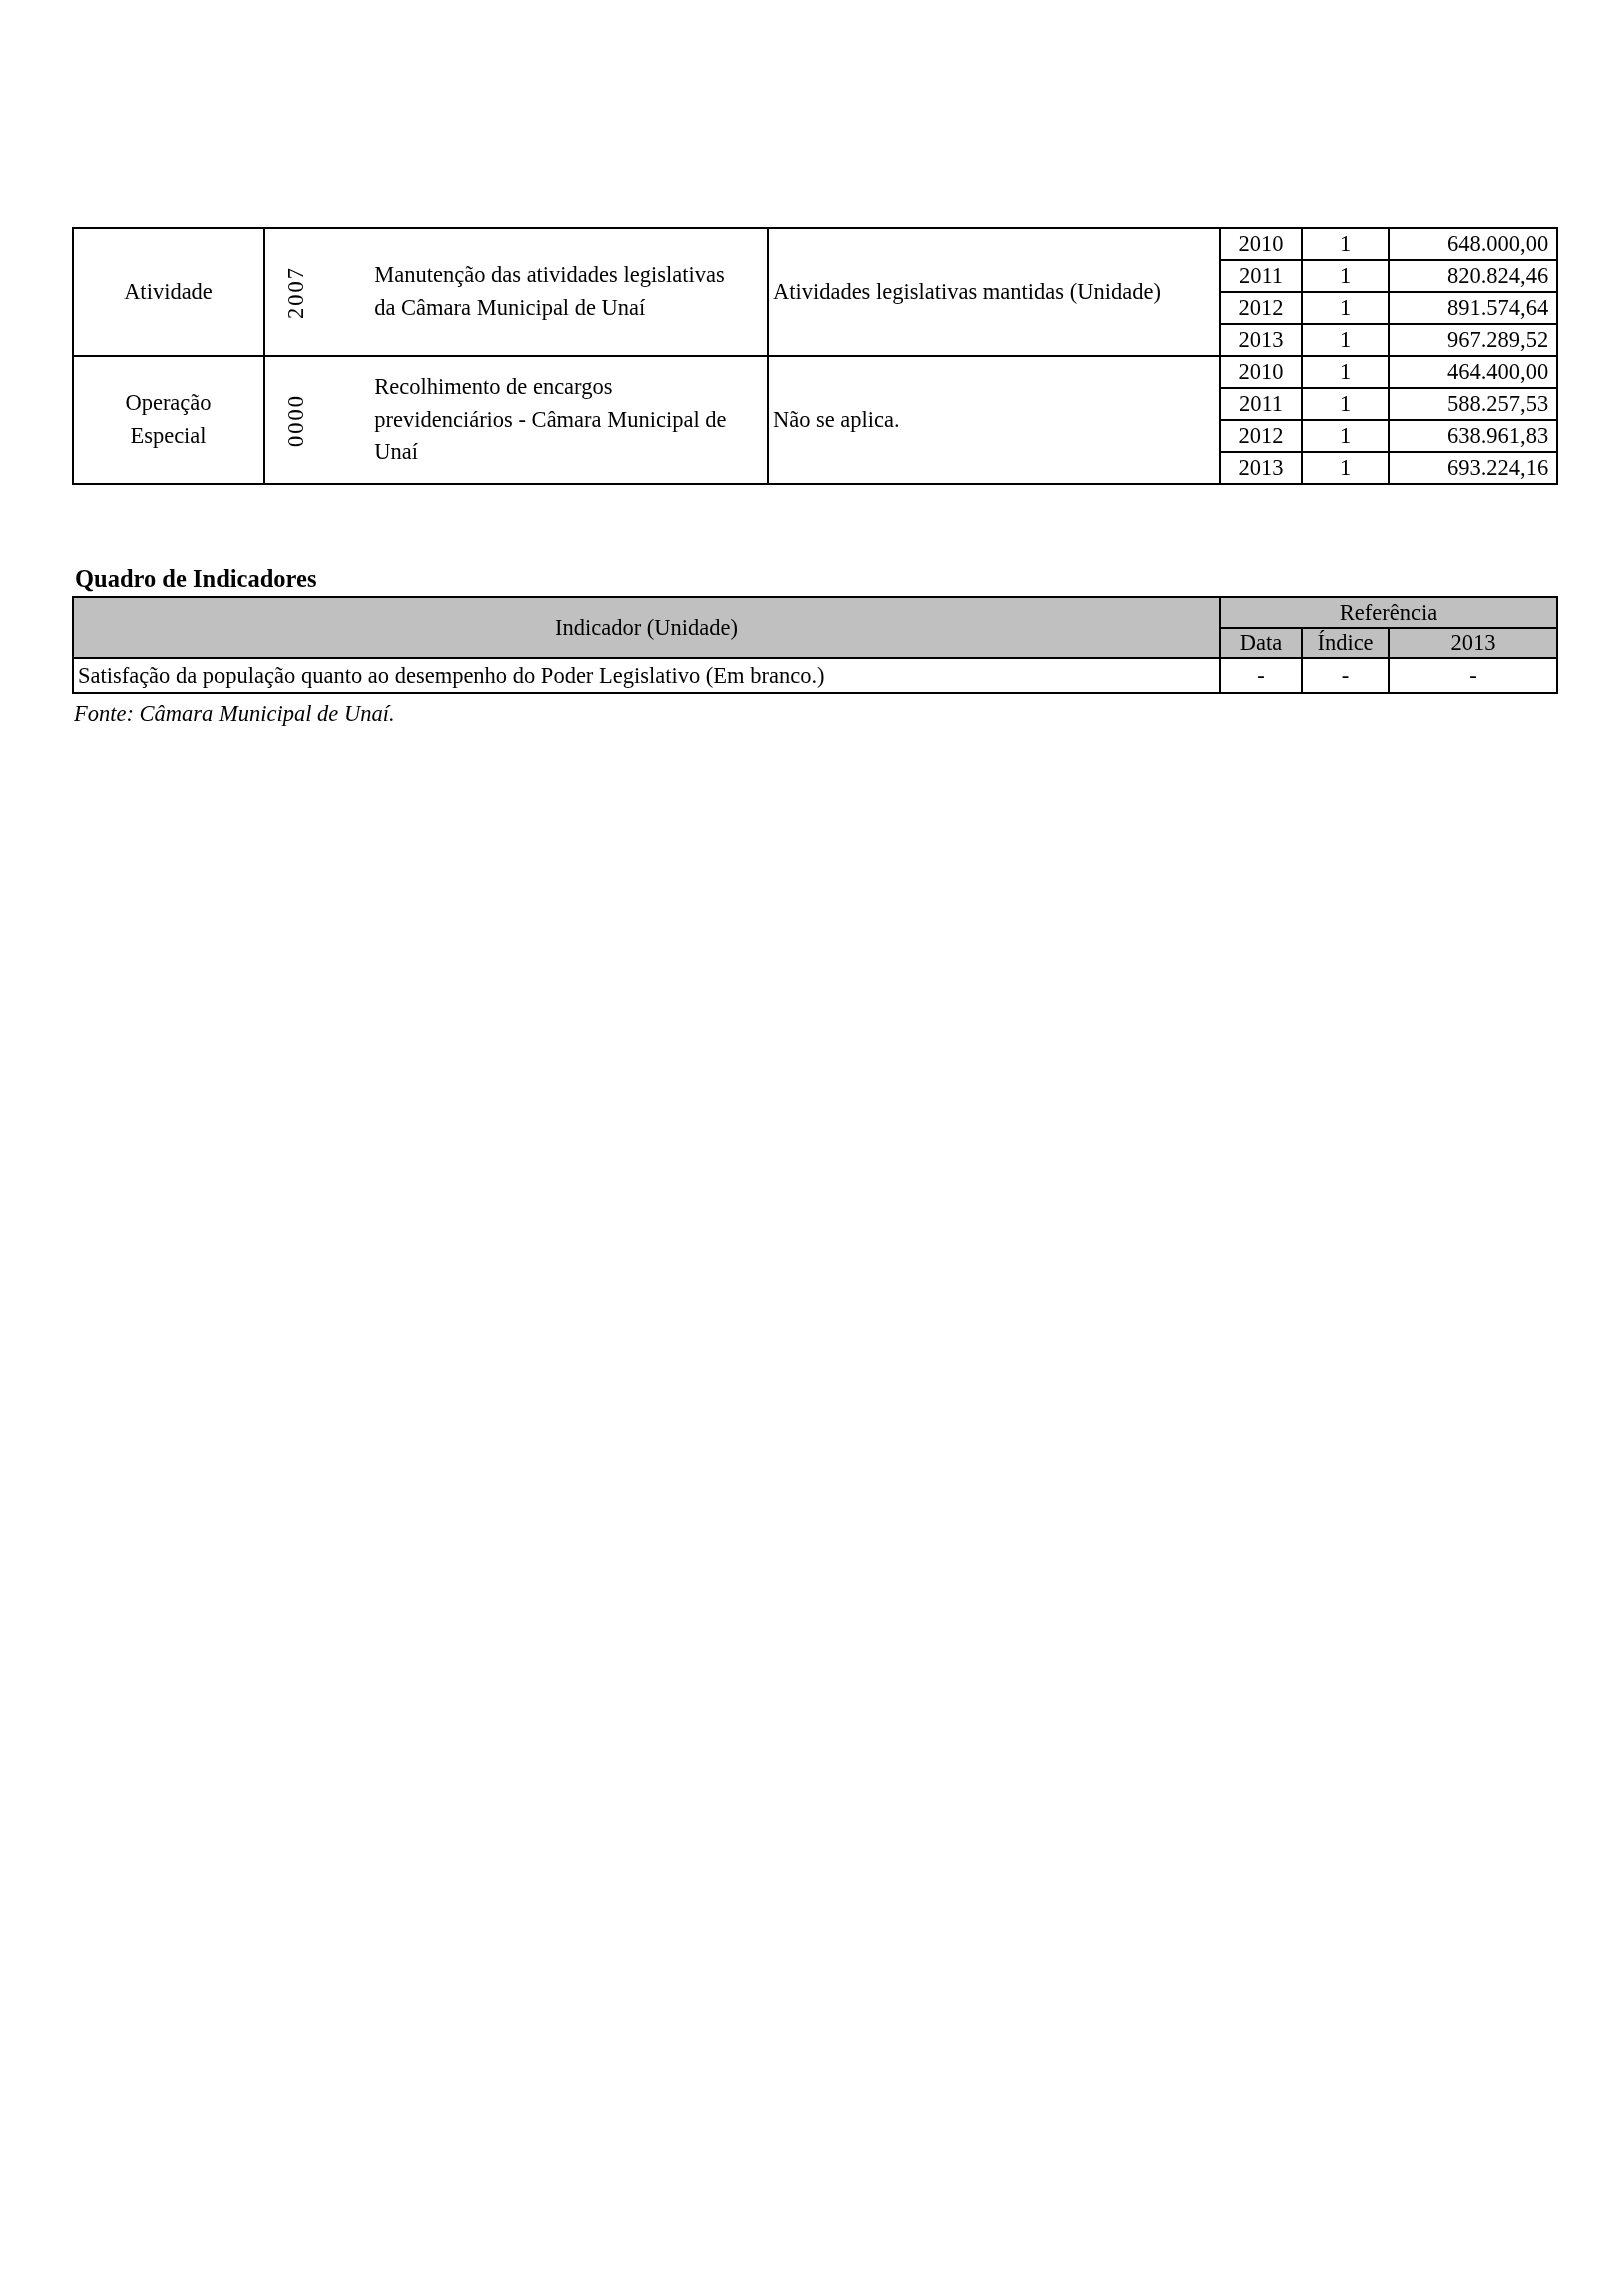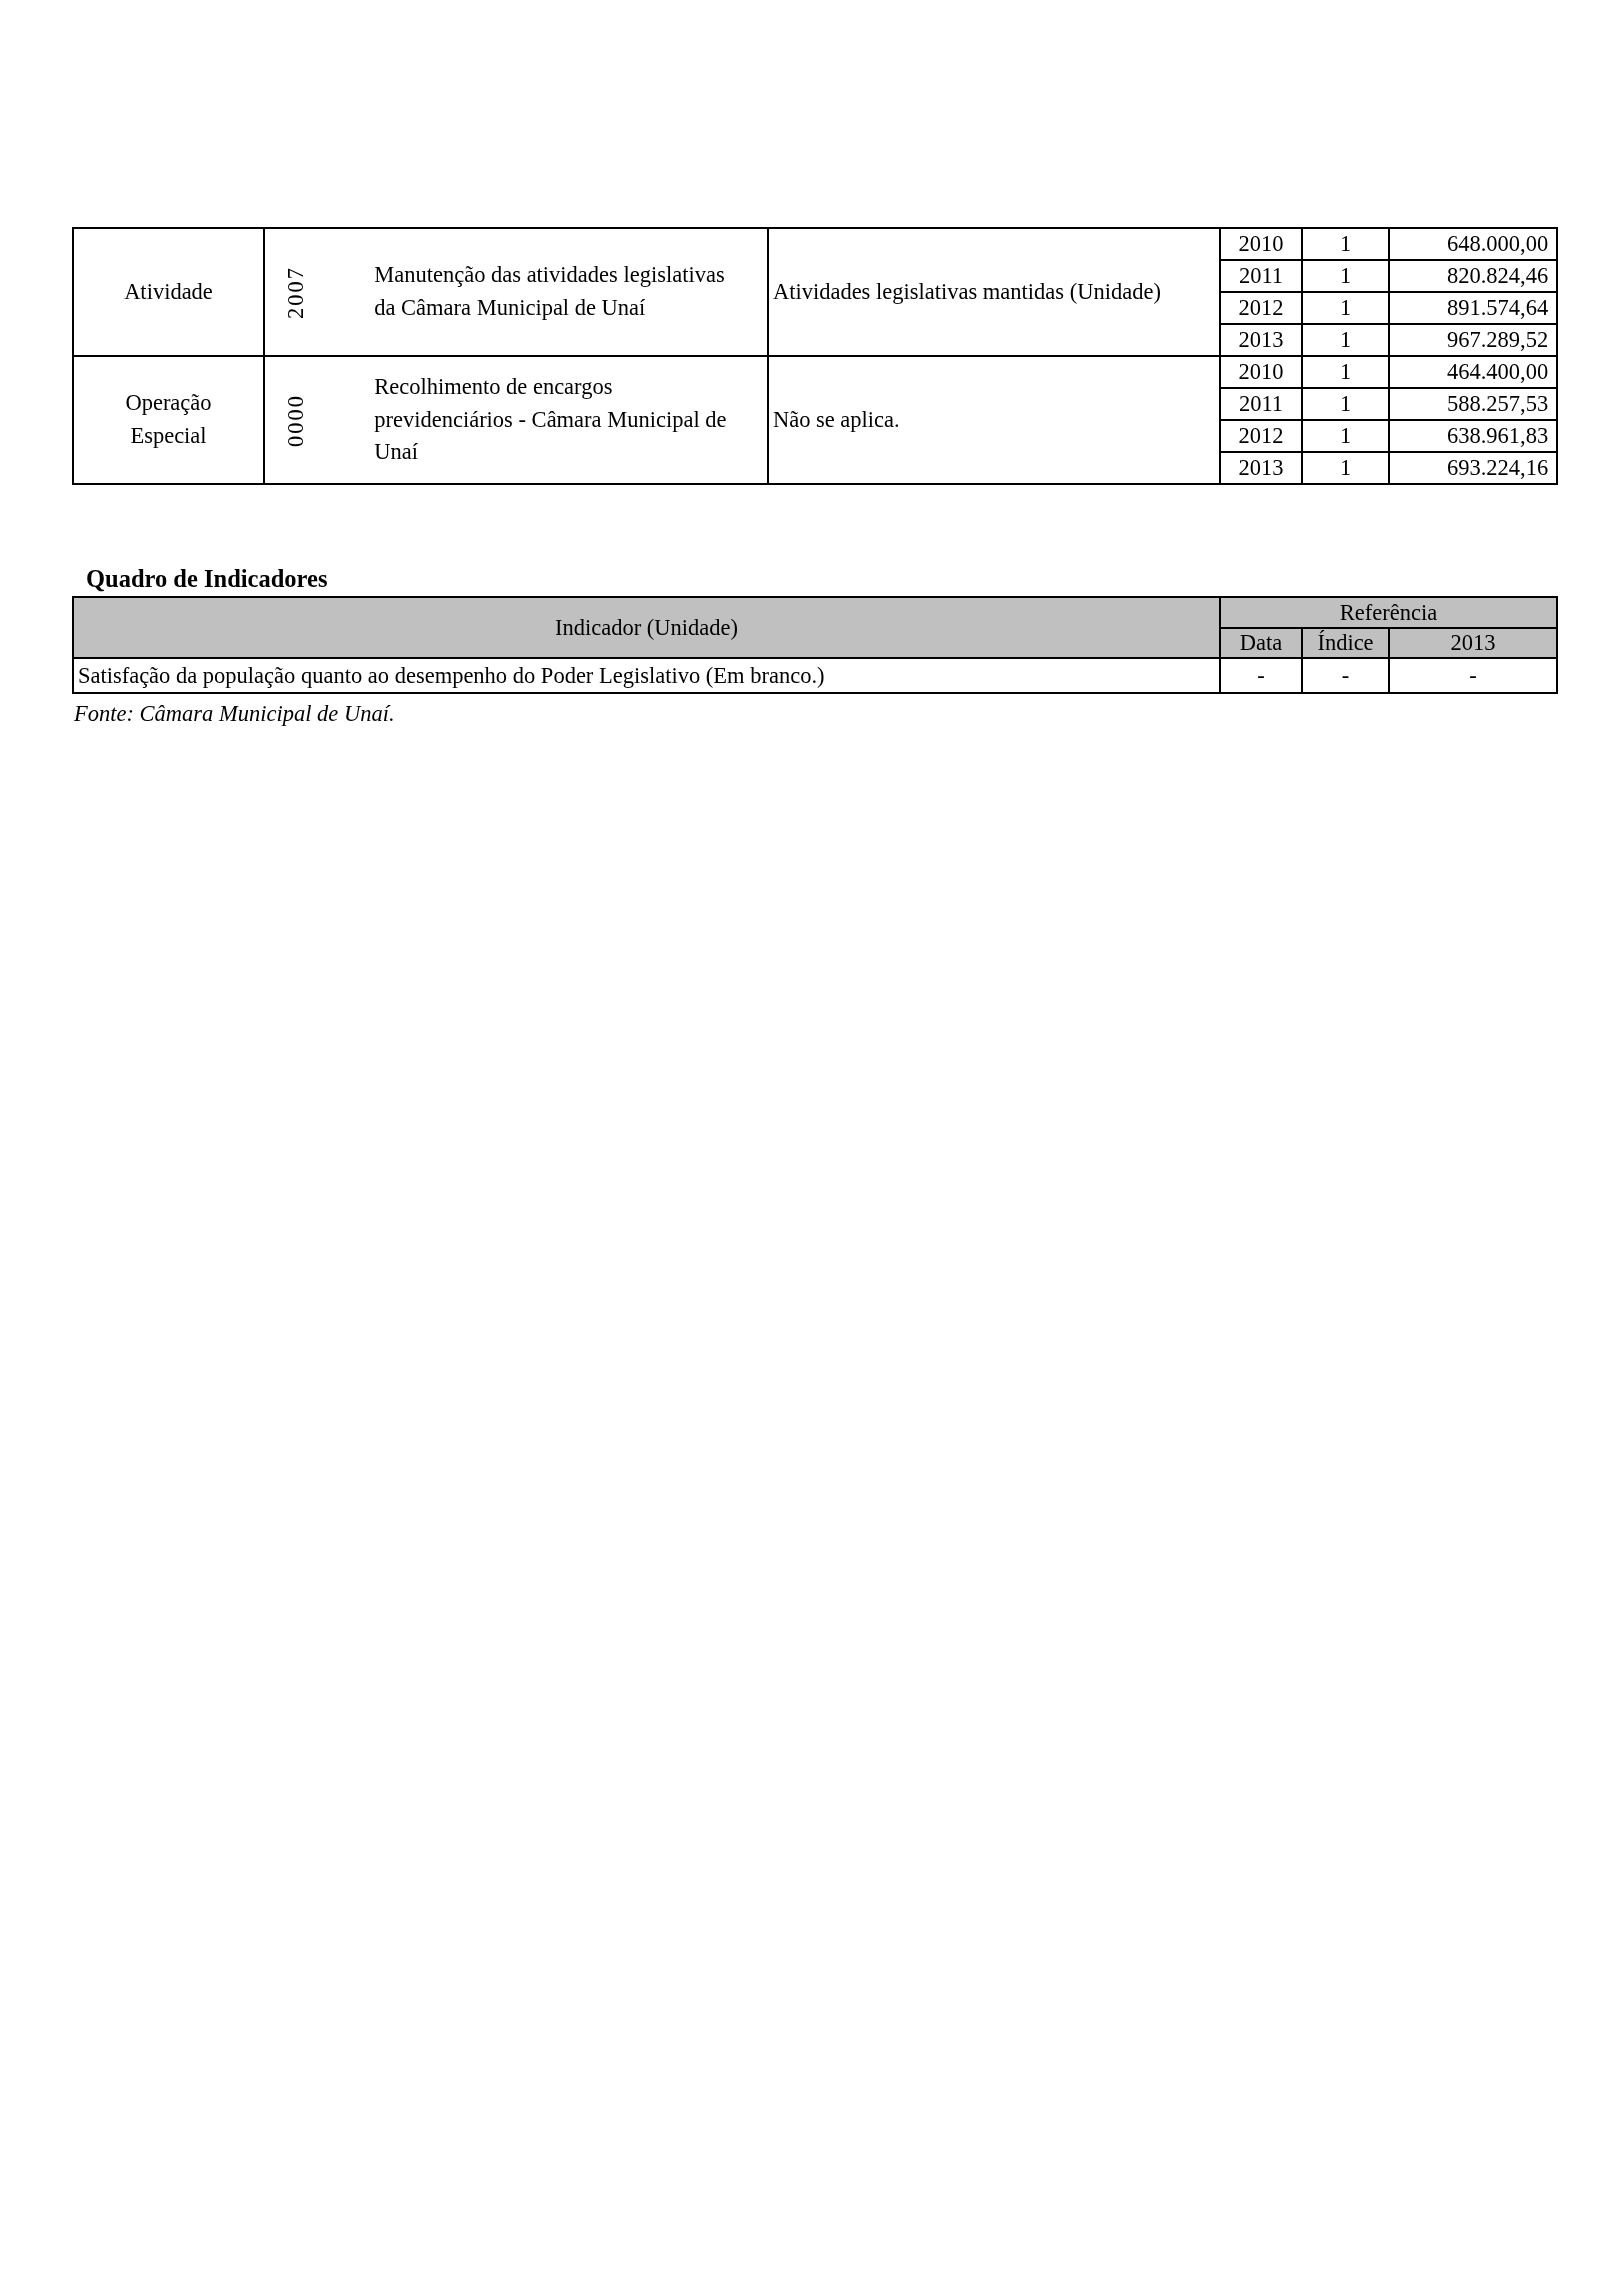--- a/index.html
+++ b/index.html
@@ -29,21 +29,21 @@
     flex:0 0 auto;
   }
   .desc-text { width:372px; line-height:1.45;margin-left:44px; }
   .cell-ind { vertical-align:middle; padding-left:3.9px; }
   .cell-ind .nowrap { white-space:nowrap;margin-top:18px; }
   .cell-year, .cell-idx { text-align:center; vertical-align:middle; }
   .cell-val { text-align:right; vertical-align:middle; padding-right:7.8px;border-radius:13px; }
 
   
   .indicators-heading {
-    position:absolute; left:86px; top:565px;
+    position:absolute; left:75px; top:565px;
     font-size:24.5px; font-weight:bold; line-height:1.15;
   }
   .indicators-table { position:absolute; left:72px; top:596px; width:1484px; }
   .indicators-table .hdr { background:#c0c0c0; text-align:center; vertical-align:middle; }
   .row-ref td { height:31px; }
   .row-sub td { height:30px; }
   .row-data td { height:35px; }
   .cell-indname { vertical-align:middle; padding-left:3.9px; white-space:nowrap;margin-top:27px; }
   .cell-dash { text-align:center; vertical-align:middle; }
 

